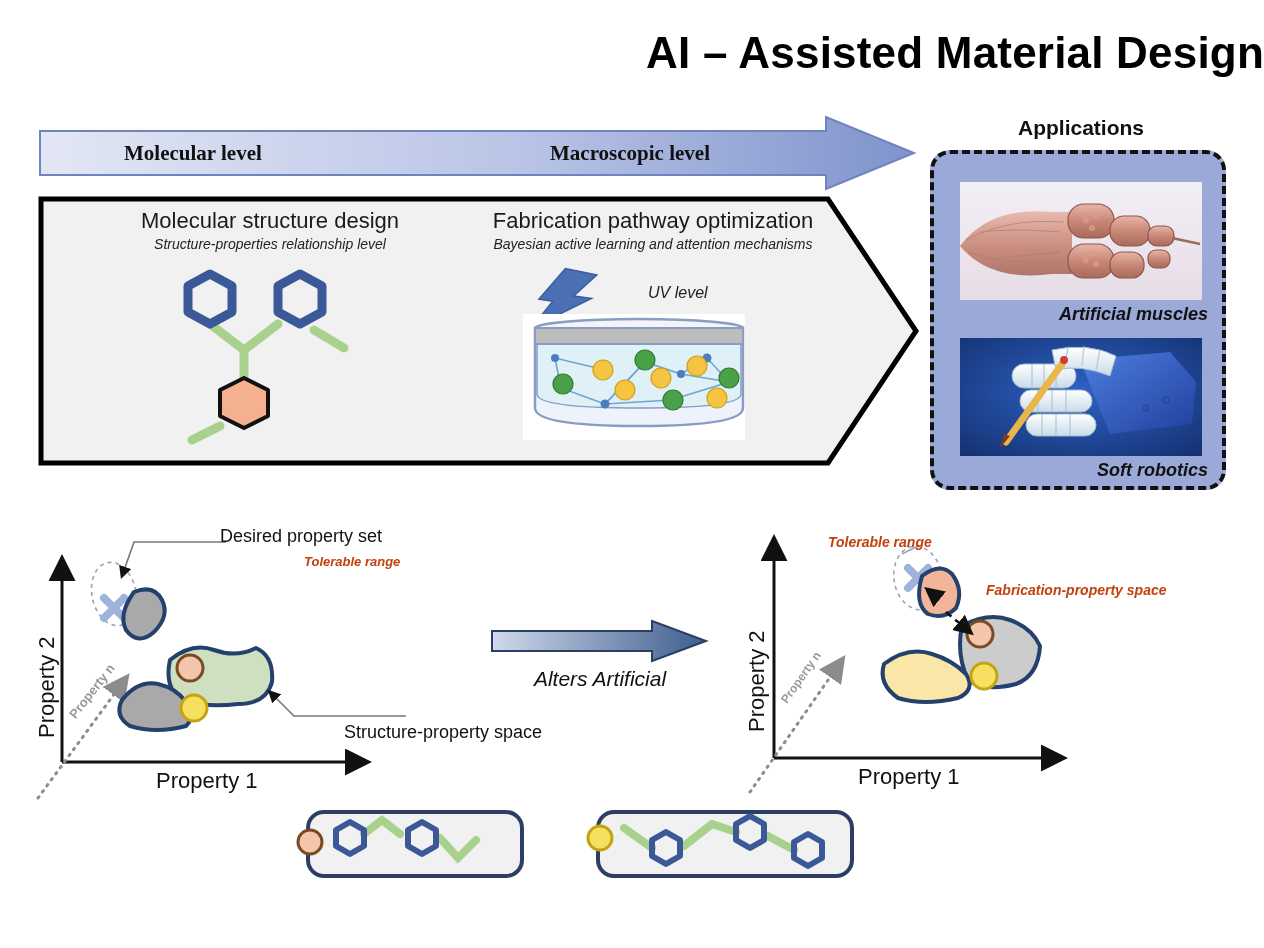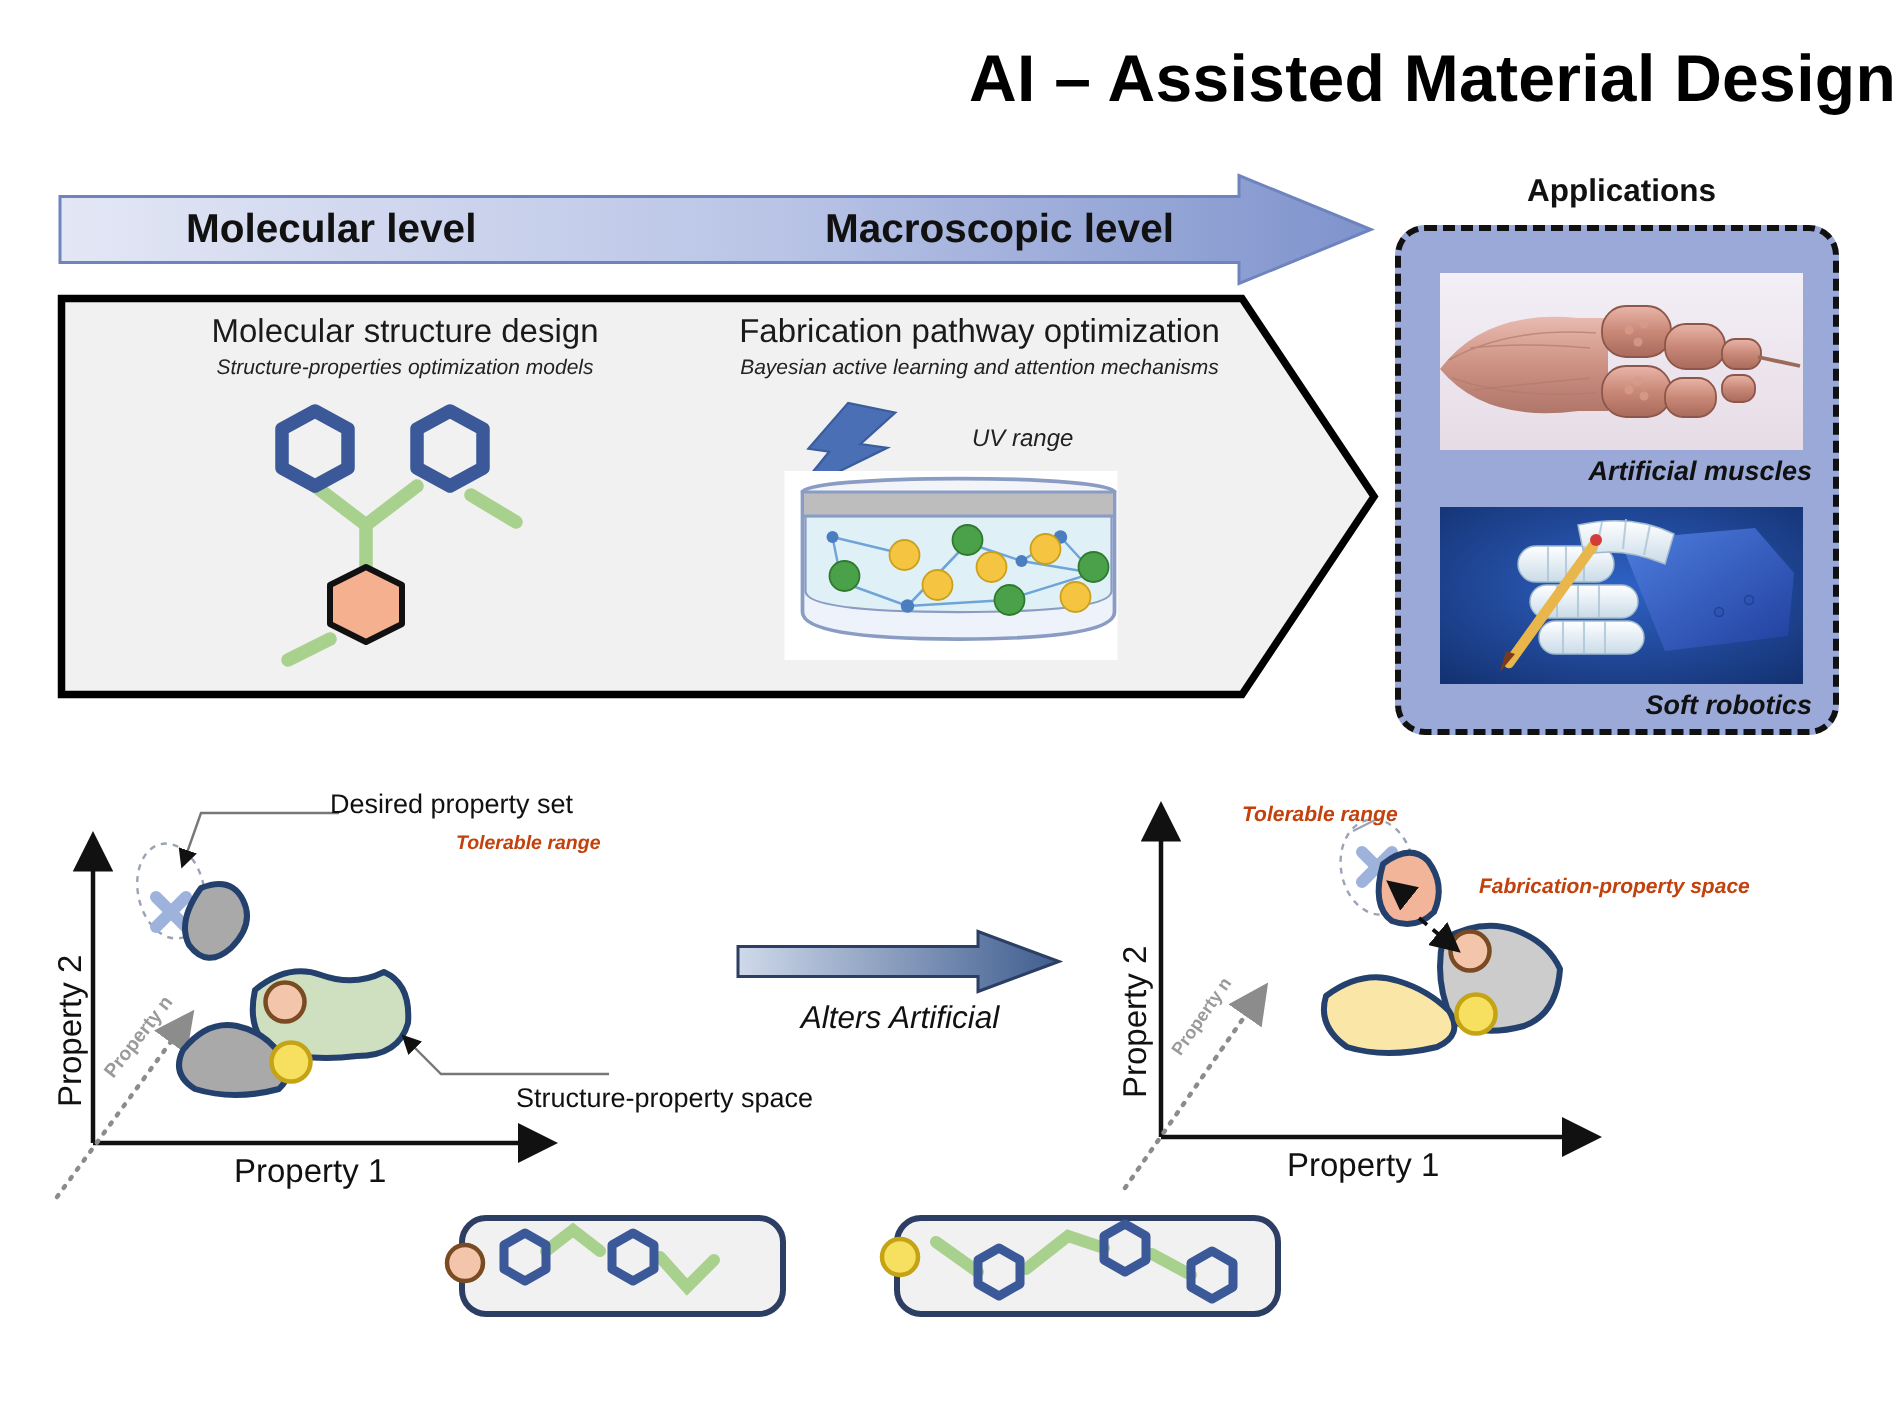--- a/index.html
+++ b/index.html
@@ -12,21 +12,21 @@
   .abs{position:absolute;}
   
   #page-title{
     left:0;top:28px;width:1264px;text-align:right;
     font-size:44px;font-weight:bold;letter-spacing:.2px;color:#000;
   }
   
   #level-arrow{left:38px;top:115px;width:880px;height:76px;}
   #level-arrow .lbl{
     position:absolute;top:50%;transform:translateY(-50%);
-    font-size:27px;font-weight:bold;color:#111;white-space:nowrap;
+    font-size:21px;font-weight:bold;color:#111;white-space:nowrap;font-family:Liberation Serif, serif;
   }
   #lbl-molecular{left:86px;}
   #lbl-macroscopic{left:512px;}
   
   #main-panel{left:38px;top:196px;width:882px;height:270px;}
   #main-panel .hdr{position:absolute;text-align:center;white-space:nowrap;}
   #main-panel .hdr .h1{font-size:22px;color:#1a1a1a;}
   #main-panel .hdr .h2{font-size:14px;font-style:italic;color:#222;margin-top:2px;}
   #hdr-left{left:62px;top:12px;width:340px;}
   #hdr-right{left:400px;top:12px;width:430px;}
@@ -97,21 +97,21 @@
   <div class="lbl" id="lbl-macroscopic">Macroscopic level</div>
 </div>
 
 <div class="abs" id="main-panel">
   <svg class="abs" style="left:0;top:0;" width="882" height="270" viewBox="0 0 882 270">
     <path d="M3,3 L790,3 L878,135 L790,267 L3,267 Z" fill="#f1f1f1" stroke="#000000" stroke-width="5"></path>
   </svg>
 
   <div class="hdr" id="hdr-left">
     <div class="h1">Molecular structure design</div>
-    <div class="h2">Structure-properties optimization models</div>
+    <div class="h2">Structure-properties relationship level</div>
   </div>
 
   <div class="hdr" id="hdr-right">
     <div class="h1">Fabrication pathway optimization</div>
     <div class="h2">Bayesian active learning and attention mechanisms</div>
   </div>
 
   <svg class="abs" id="molecule-svg" width="250" height="180" viewBox="0 0 250 180">
     <g stroke="#a9d18e" stroke-width="9" stroke-linecap="round" fill="none">
       <line x1="62" y1="56" x2="96" y2="82"></line>
@@ -160,21 +160,21 @@
     </g>
     <g fill="#f5c542" stroke="#caa11f" stroke-width="1.2">
       <circle cx="110" cy="104" r="10"></circle>
         <circle cx="132" cy="124" r="10"></circle>
       <circle cx="168" cy="112" r="10"></circle>
         <circle cx="204" cy="100" r="10"></circle>
       <circle cx="224" cy="132" r="10"></circle>
     </g>
   </svg>
 
-  <div class="abs" id="uv-label">UV range</div>
+  <div class="abs" id="uv-label">UV level</div>
 </div>
 
 <div class="abs" id="applications">
   <div class="abs" id="apps-box">
 
     <svg class="app-photo" id="photo-muscle" viewBox="0 0 242 118" preserveAspectRatio="none">
       <defs>
         <linearGradient id="mbg" x1="0" y1="0" x2="0" y2="1">
           <stop offset="0%" stop-color="#f3eff6"></stop>
             <stop offset="100%" stop-color="#e7dce6"></stop>

